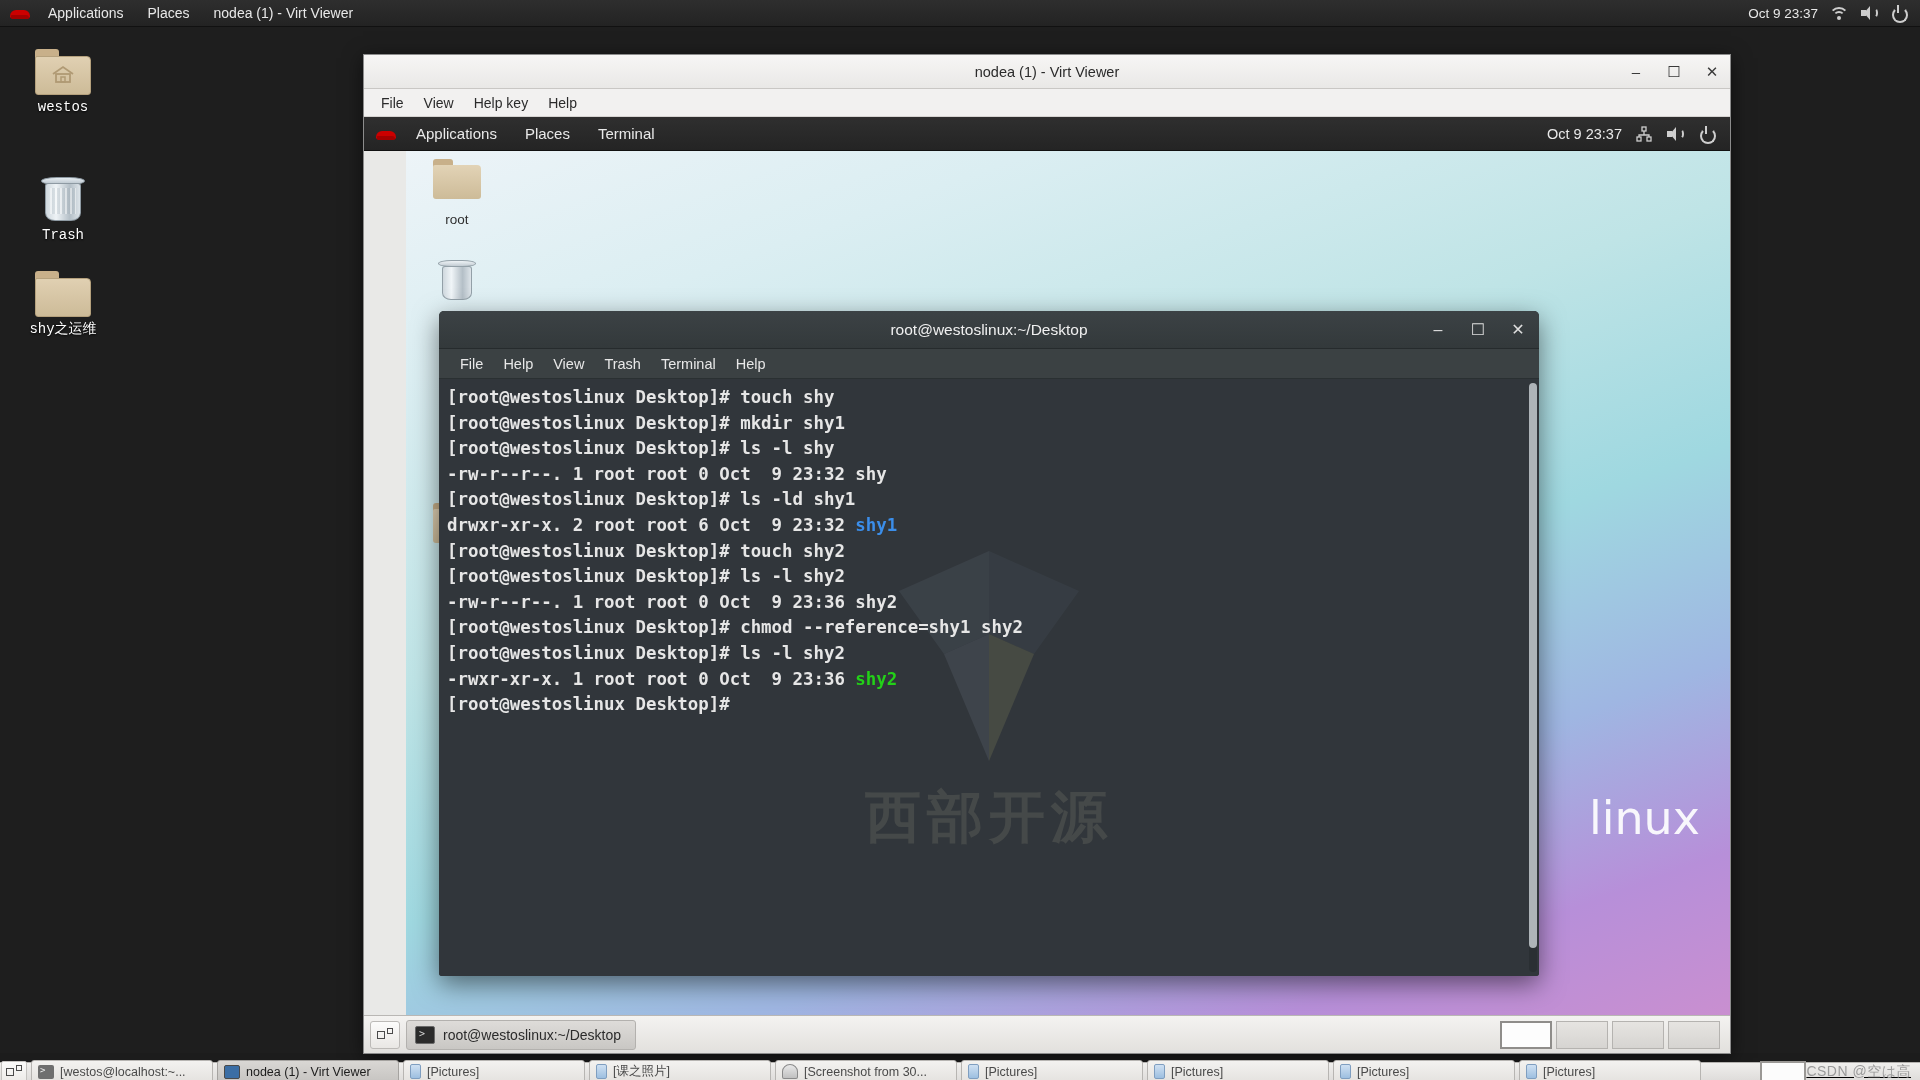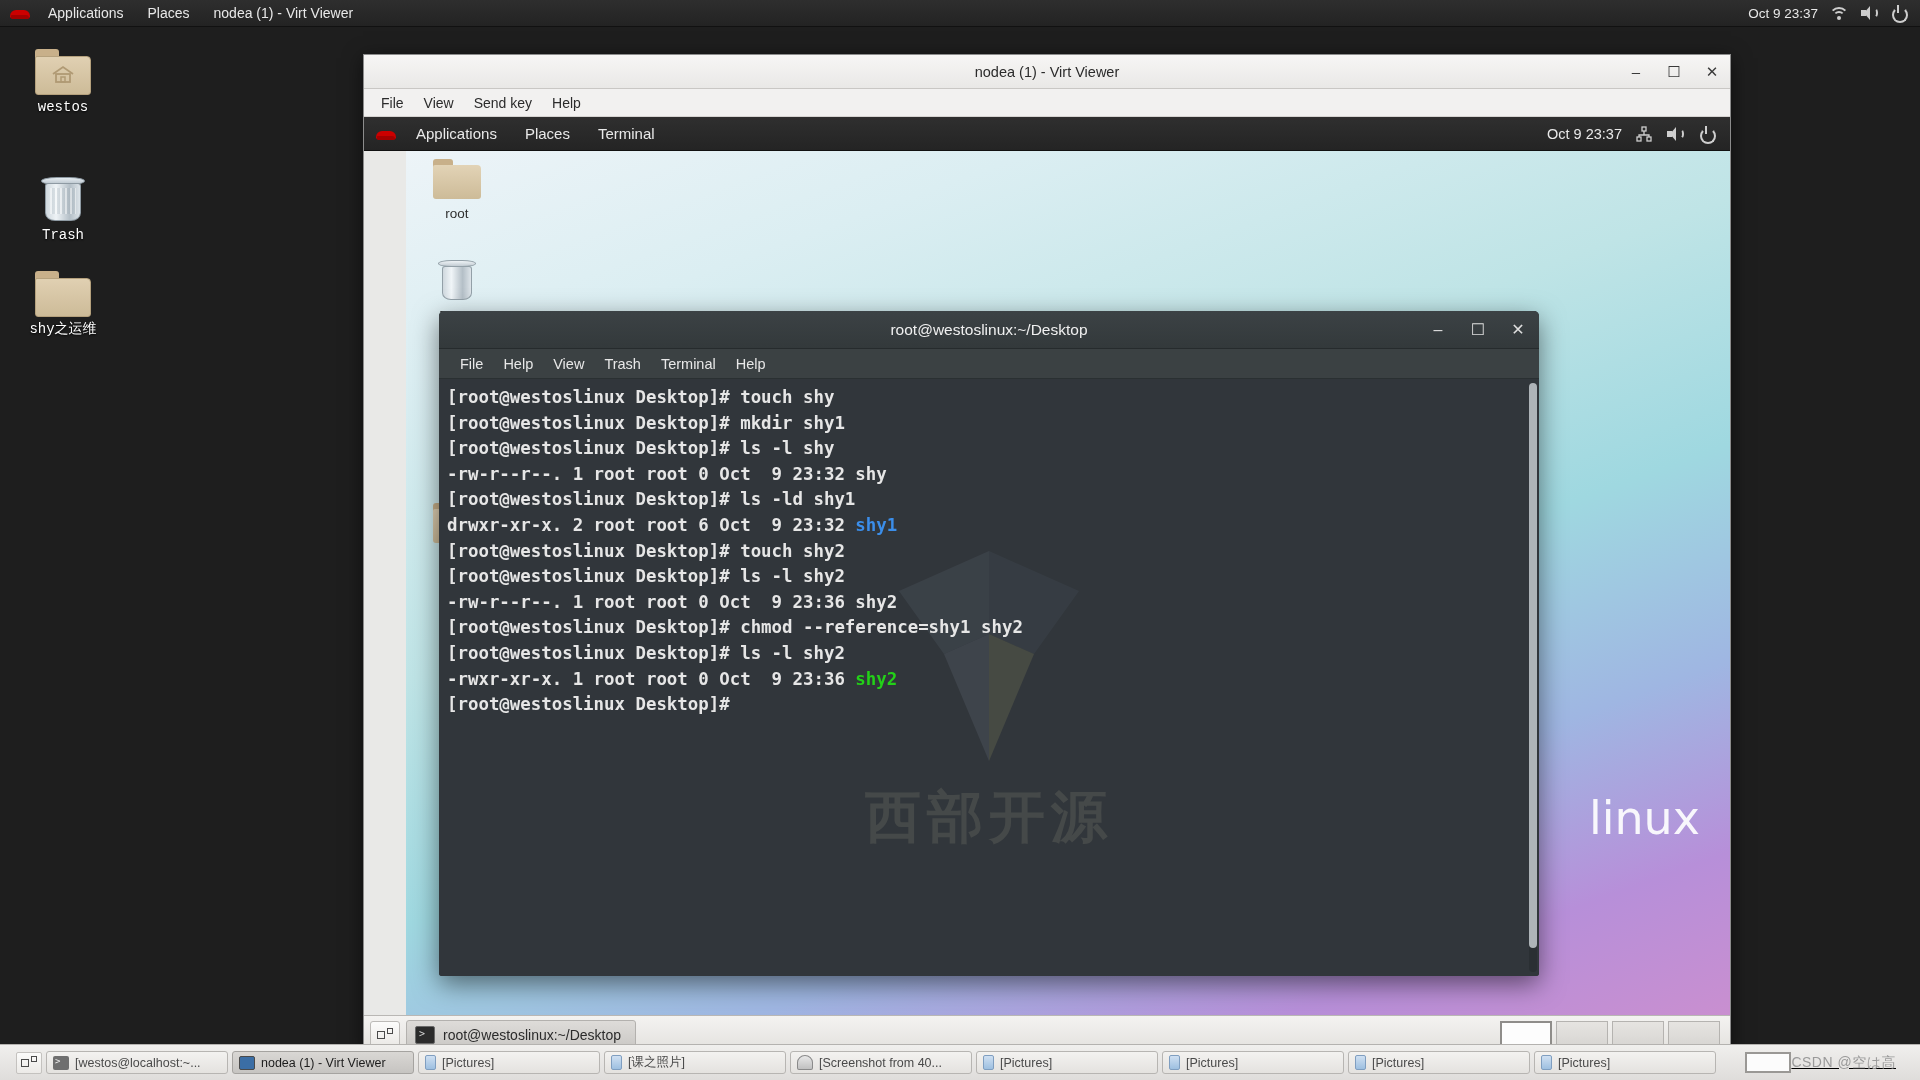--- a/index.html
+++ b/index.html
@@ -170,21 +170,21 @@
     overflow: hidden;
   }
   .g-desktop-left {
     position: absolute; left: 0; top: 0; width: 42px; bottom: 0;
     background: #e9e9e7;
   }
   .g-icon {
     position: absolute; width: 86px; text-align: center;
     color: #2f2f2f; font-size: 13.5px;
   }
-  .g-icon .lbl { display: block; margin-top: 7px; }
+  .g-icon .lbl { display: block; margin-top: 13px; }
   .g-folder { width: 48px; height: 40px; margin: 0 auto; position: relative; }
   .g-folder .tab { position: absolute; left: 0; top: 0; width: 20px; height: 8px; background: #c8b08a; border-radius: 3px 3px 0 0; }
   .g-folder .body { position: absolute; left: 0; top: 6px; width: 48px; height: 34px;
                     background: linear-gradient(#e2d3b6, #cdbb98); border-radius: 2px 4px 3px 3px; }
   .g-doc { width: 34px; height: 44px; margin: 0 auto; position: relative;
            background: #fdfdfd; border: 1px solid #bdbdbd; }
   .g-doc::after {
     content: ""; position: absolute; left: 4px; top: 5px; right: 4px; bottom: 5px;
     background: repeating-linear-gradient(#9aa2a8 0 1px, transparent 1px 4px);
   }
@@ -294,24 +294,24 @@
                       font-family: "DejaVu Sans Mono", monospace; }
   .g-workspaces { margin-left: auto; display: flex; gap: 4px; padding-right: 4px; }
   .ws {
     width: 52px; height: 28px; border: 1px solid #b5b3b0;
     background: linear-gradient(#e6e4e1,#d6d4d1);
   }
   .ws.active { background: #fdfdfd; border: 2px solid #8f8d8a; }
 
   
   .host-taskbar {
-    position: absolute; left: 0; bottom: 0; width: 1920px; height: 36px;
+    position: absolute; left: 0; bottom: 0; width: 1920px; height: 18px;
     background: linear-gradient(#f0efed, #dfdddb);
     border-top: 1px solid #b4b2af;
-    display: flex; align-items: center; padding: 0 16px; gap: 4px; text-align: center;
+    display: flex; align-items: center; padding: 0 1px; gap: 4px; text-align: center;
   }
   .h-showdesk {
     width: 26px; height: 22px; display: flex; align-items: center; justify-content: center;
     border: 1px solid #c4c2bf; border-radius: 2px; background: linear-gradient(#fbfbfa,#eceae7);
   }
   .h-task {
     height: 23px; flex: 0 1 182px; min-width: 120px;
     border: 1px solid #b7b5b2; border-radius: 3px;
     background: linear-gradient(#f3f2f0,#e4e2df);
     display: flex; align-items: center; gap: 6px; padding: 0 6px;
@@ -396,21 +396,21 @@
         <div class="vv-title">nodea (1) - Virt Viewer</div>
         <div class="vv-btns">
           <div class="vv-btn">–</div>
           <div class="vv-btn">☐</div>
           <div class="vv-btn">✕</div>
         </div>
       </div>
       <div class="vv-menubar">
         <span>File</span>
         <span>View</span>
-        <span>Send key</span>
+        <span>Help key</span>
         <span>Help</span>
       </div>
 
       <div class="vv-screen">
 
         <div class="g-panel">
           <div class="redhat-logo" style="margin-left:12px;">
             <div class="hat"></div>
               <div class="brim"></div>
           </div>
@@ -556,21 +556,21 @@
     <div class="h-task">
       <span class="mini-pic"></span>
       <span class="tl">[Pictures]</span>
     </div>
     <div class="h-task">
       <span class="mini-pic"></span>
       <span class="tl">[课之照片]</span>
     </div>
     <div class="h-task">
       <span class="mini-shot"></span>
-      <span class="tl">[Screenshot from 40...</span>
+      <span class="tl">[Screenshot from 30...</span>
     </div>
     <div class="h-task">
       <span class="mini-pic"></span>
       <span class="tl">[Pictures]</span>
     </div>
     <div class="h-task">
       <span class="mini-pic"></span>
       <span class="tl">[Pictures]</span>
     </div>
     <div class="h-task">

